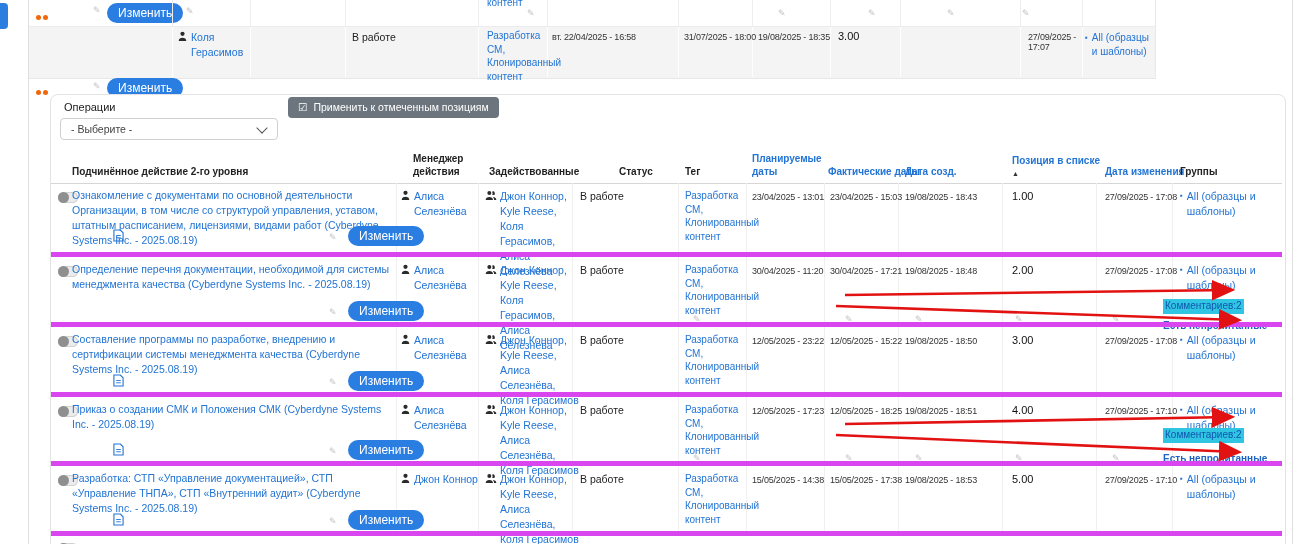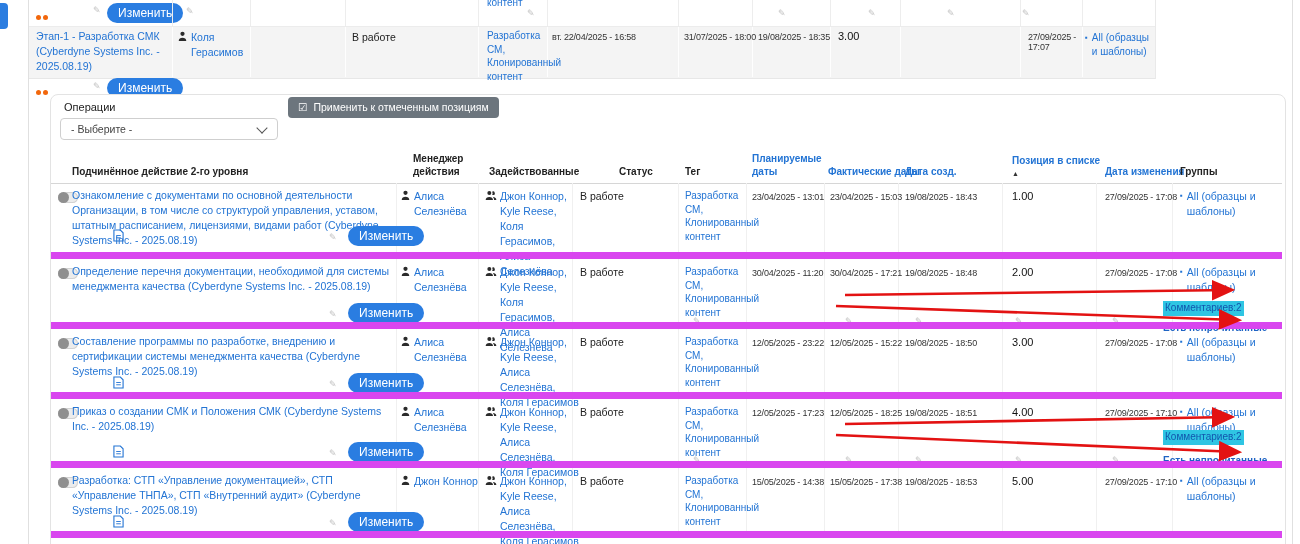--- a/index.html
+++ b/index.html
@@ -29,21 +29,21 @@
   .v1{background:#ededed;top:0;height:26px;}
   .v2{background:rgba(255,255,255,.85);top:27px;height:50px;}
   .v3{background:#f0f0f0;top:183px;height:348px;}
   .select{position:absolute;left:60px;top:118px;width:218px;height:22px;border:1px solid #cfcfcf;
           border-radius:4px;background:#fff;box-sizing:border-box;cursor:pointer;}
   .select .val{position:absolute;left:10px;top:4px;font-size:10.5px;color:#444;}
   .chev{position:absolute;right:11px;top:5px;width:7px;height:7px;border-right:1.5px solid #555;
         border-bottom:1.5px solid #555;transform:rotate(45deg);}
   .thead{position:absolute;left:51px;top:146px;width:1231px;height:37px;border-bottom:1px solid #d6d6d6;}
   .thead>div{position:absolute;bottom:5px;}
-  .row{position:absolute;left:51px;width:1231px;border-top:7px solid #d946ef;}
+  .row{position:absolute;left:51px;width:1231px;border-top:5px solid #d946ef;}
   .row.nb{border-top:none;}
   .cell{position:absolute;}
   .ct{left:7px;top:9px;}
   .ca{left:21px;top:5px;width:322px;}
   .cm{left:349px;top:6px;width:80px;}
   .ci{left:434px;top:6px;width:94px;}
   .cs{left:529px;top:6px;width:88px;}
   .cg{left:634px;top:6px;width:70px;}
   .cp1{left:701px;top:9px;}
   .cp2{left:779px;top:9px;}
@@ -104,22 +104,20 @@
   <div class="vline v2" style="left:345px;"></div>
   <div class="vline v2" style="left:478px;"></div>
   <div class="vline v2" style="left:547px;"></div>
   <div class="vline v2" style="left:678px;"></div>
   <div class="vline v2" style="left:752px;"></div>
   <div class="vline v2" style="left:830px;"></div>
   <div class="vline v2" style="left:900px;"></div>
   <div class="vline v2" style="left:1020px;"></div>
   <div class="vline v2" style="left:1082px;"></div>
 
-  <div class="abs fs105" style="left:36px;top:29px;width:134px;">
-    <span class="lnk">Этап-1 - Разработка СМК (Cyberdyne Systems Inc. - 2025.08.19)</span></div>
   <div class="abs fs105 flexi" style="left:177px;top:30px;width:76px;">
     <svg width="11" height="11" viewBox="0 0 16 16">
         <path d="M8 7.2A3.1 3.1 0 1 0 8 1a3.1 3.1 0 0 0 0 6.2zM2.5 14.5c0-3 2.5-4.6 5.5-4.6s5.5 1.6 5.5 4.6z" fill="#2b2b2b"></path>
       </svg>
     <span class="lnk">Коля Герасимов</span>
     </div>
   <div class="abs fs105" style="left:352px;top:30px;">В работе</div>
   <div class="abs fs10" style="left:487px;top:29px;width:62px;">
     <span class="lnk">Разработка СМ, Клонированный контент</span></div>
   <div class="abs date" style="left:552px;top:32px;">вт. 22/04/2025 - 16:58</div>

